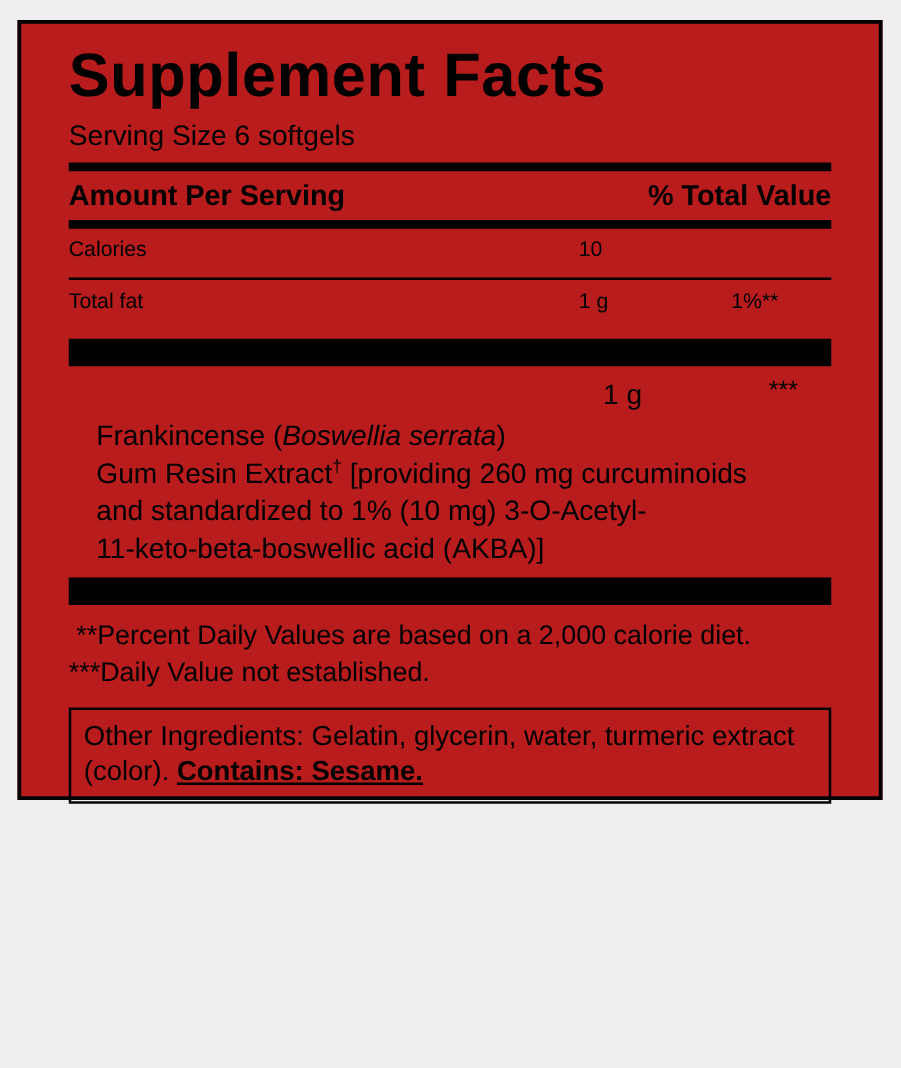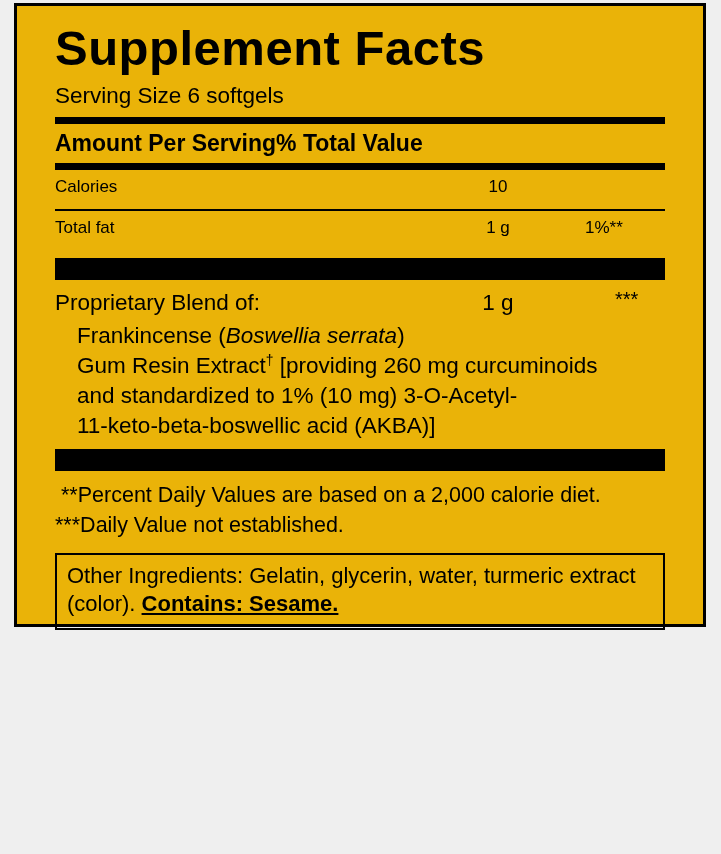--- a/index.html
+++ b/index.html
@@ -10,24 +10,24 @@
   body {
     width: 721px;
     height: 854px;
     font-family: "Liberation Sans", sans-serif;
     color: #000;
     overflow: hidden;
   }
   .panel {
     position: absolute;
     left: 14px;
-    top: 3px;
+    top: 16px;
     width: 692px;
     height: 624px;
-    background: #eab308;
+    background: #b91c1c;
     border: 3px solid #000;
     box-sizing: border-box;
     padding: 0 16px;
   }
   .title {
     font-size: 49px;
     font-weight: bold;
     letter-spacing: 0.5px;
     line-height: 1.0;
     margin: 18px 0 8px 22px;
@@ -43,21 +43,21 @@
     background: #000;
     margin: 6px 22px 0 22px;
   }
   .rule-thick {
     height: 22px;
     background: #000;
     margin: 8px 22px 0 22px;
   }
   .hdr-row {
     display: flex;
-    justify-content: flex-start;
+    justify-content: space-between;
     align-items: baseline;
     margin: 6px 22px 0 22px;
     font-size: 23px;
     font-weight: bold;
   }
   .data-row {
     position: relative;
     margin: 0 22px;
     padding: 7px 0 7px 0;
     font-size: 17px;
@@ -66,21 +66,20 @@
   .data-row .name {
     position: absolute;
     left: 0;
     top: 7px;
   }
   .data-row .amt {
     position: absolute;
     left: 408px;
     top: 7px;
     width: 70px;
-    text-align: center;
   }
   .data-row .dv {
     position: absolute;
     left: 530px;
     top: 7px;
     width: 120px;
     text-align: left;
   }
   .sep-line {
     height: 2px;
@@ -164,21 +163,20 @@
 
   <div class="data-row">
     <span class="name">Total fat</span>
     <span class="amt">1 g</span>
     <span class="dv">1%**</span>
   </div>
 
   <div class="rule-thick"></div>
 
   <div class="blend">
-    <span class="bname">Proprietary Blend of:</span>
     <span class="bamt">1 g</span>
     <span class="bdv">***</span>
     <div class="blend-body">
       <span class="ln"><span>Frankincense (</span><span class="ital">Boswellia serrata</span><span>)</span></span>
       <span class="ln"><span>Gum Resin Extract</span><sup>†</sup><span> [providing 260 mg curcuminoids</span></span>
       <span class="ln">and standardized to 1% (10 mg) 3-O-Acetyl-</span>
       <span class="ln">11-keto-beta-boswellic acid (AKBA)]</span>
     </div>
   </div>
 

